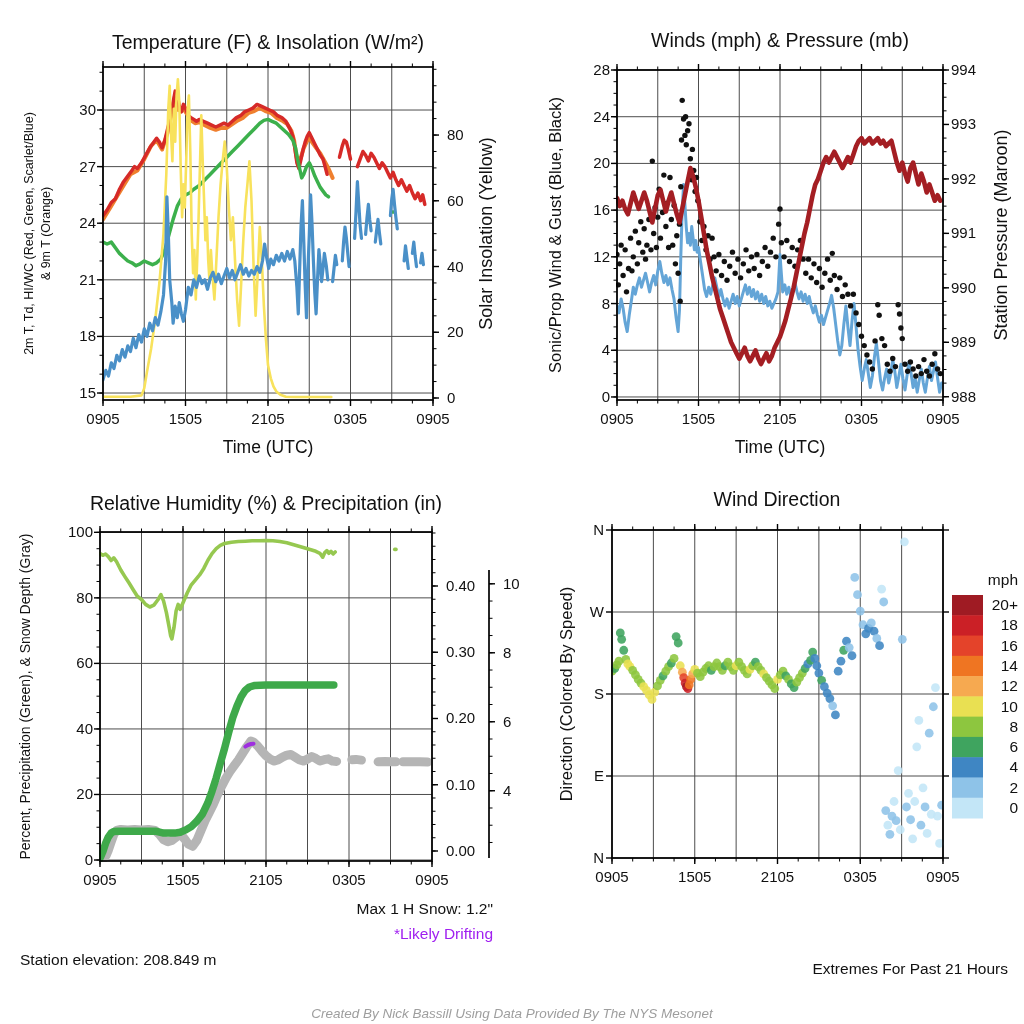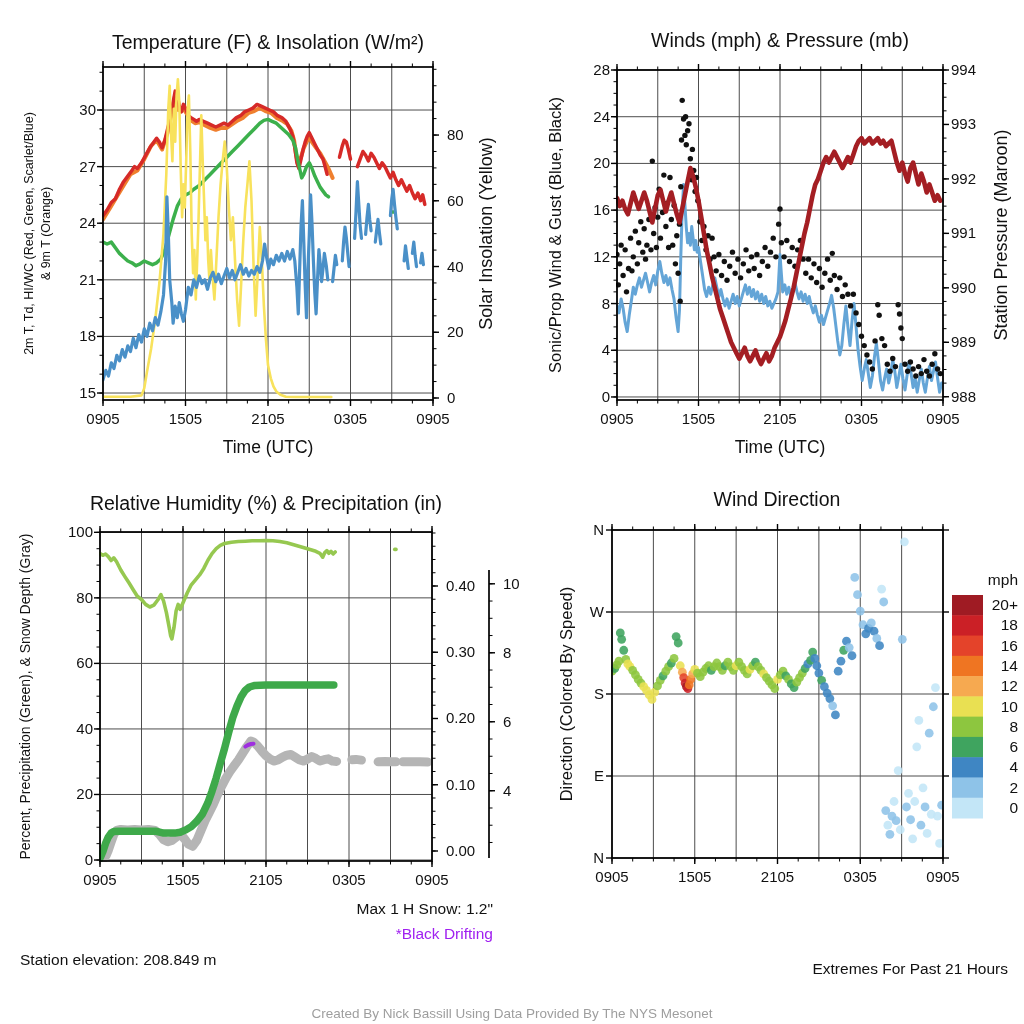--- a/index.html
+++ b/index.html
@@ -909,23 +909,23 @@
     </svg>
 
   <div id="footer-left" class="ftext">
     <div>Station elevation: 208.849 m</div>
     
     
     
   </div>
 
   <div id="snow-note" class="ftext">Max 1 H Snow: 1.2"</div>
-  <div id="drifting-note" class="ftext" style="color: rgb(160, 32, 240);">*Black Drifting</div>
+  <div id="drifting-note" class="ftext" style="color: rgb(160, 32, 240);">*Likely Drifting</div>
 
   <div id="extremes" class="ftext">
     <div>Extremes For Past 21 Hours</div>
     
     
     
   </div>
 
-  <div id="credit" class="ftext" style="color: rgb(158, 158, 158);">Created By Nick Bassill Using Data Provided By The NYS Mesonet</div>
+  <div id="credit" class="ftext" style="color: rgb(158, 158, 158); font-style: italic;">Created By Nick Bassill Using Data Provided By The NYS Mesonet</div>
 </div>
 
 </body></html>

